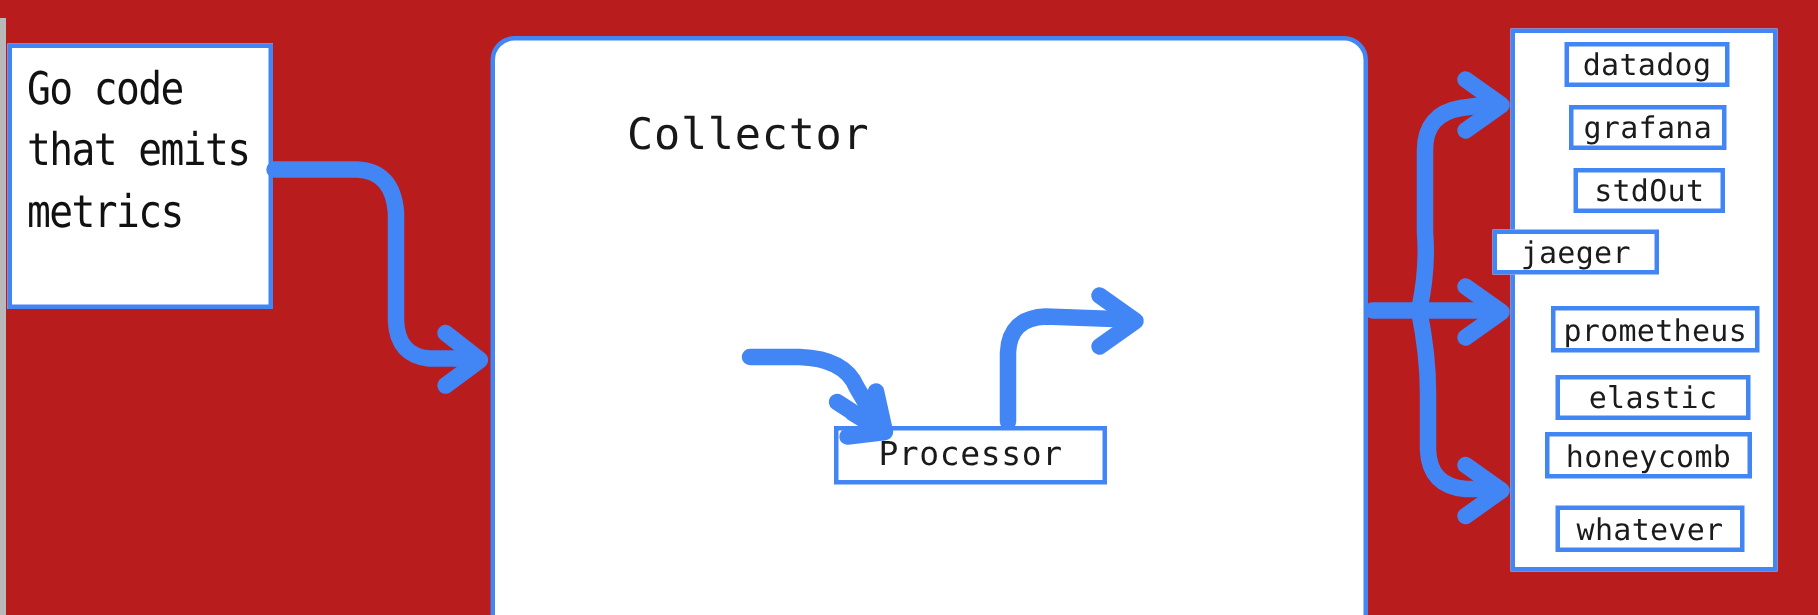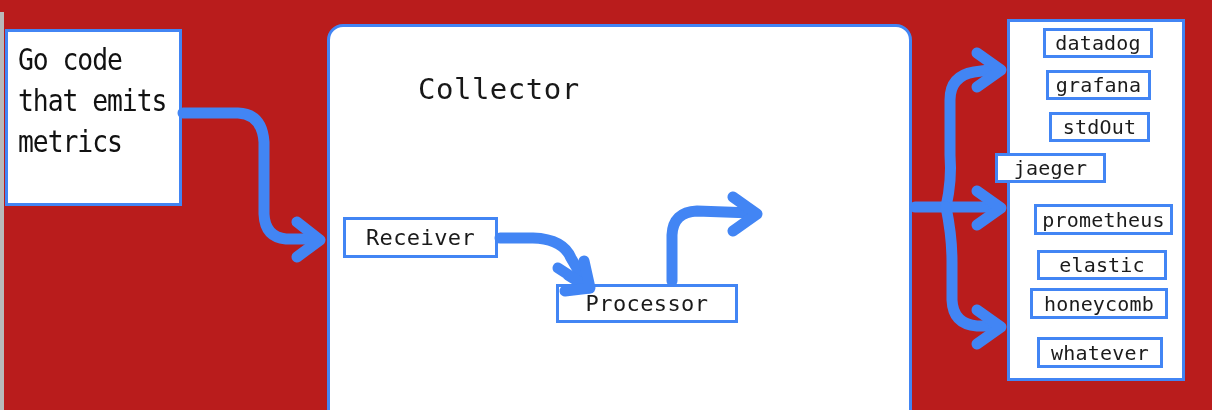--- a/index.html
+++ b/index.html
@@ -127,21 +127,20 @@
   <div class="box plain" id="source-box">
     <div class="line">Go code</div>
     <div class="line">that emits</div>
     <div class="line">metrics</div>
   </div>
 
   <div class="box plain" id="collector-box">
     <div id="collector-title">Collector</div>
   </div>
 
-  <div class="box" id="receiver-box">Receiver</div>
   <div class="box" id="processor-box">Processor</div>
 
   <div class="box plain" id="backends-panel"></div>
   <div id="backends-list">
       <div class="backend-box" style="left: 1043px; top: 28px; width: 110px; height: 30px;">datadog</div>
       <div class="backend-box" style="left: 1046px; top: 70px; width: 105px; height: 30px;">grafana</div>
       <div class="backend-box" style="left: 1049px; top: 112px; width: 101px; height: 30px;">stdOut</div>
       <div class="backend-box" style="left: 995px; top: 153px; width: 111px; height: 30px;">jaeger</div>
       <div class="backend-box" style="left: 1034px; top: 204px; width: 139px; height: 31px;">prometheus</div>
       <div class="backend-box" style="left: 1037px; top: 250px; width: 130px; height: 30px;">elastic</div>

